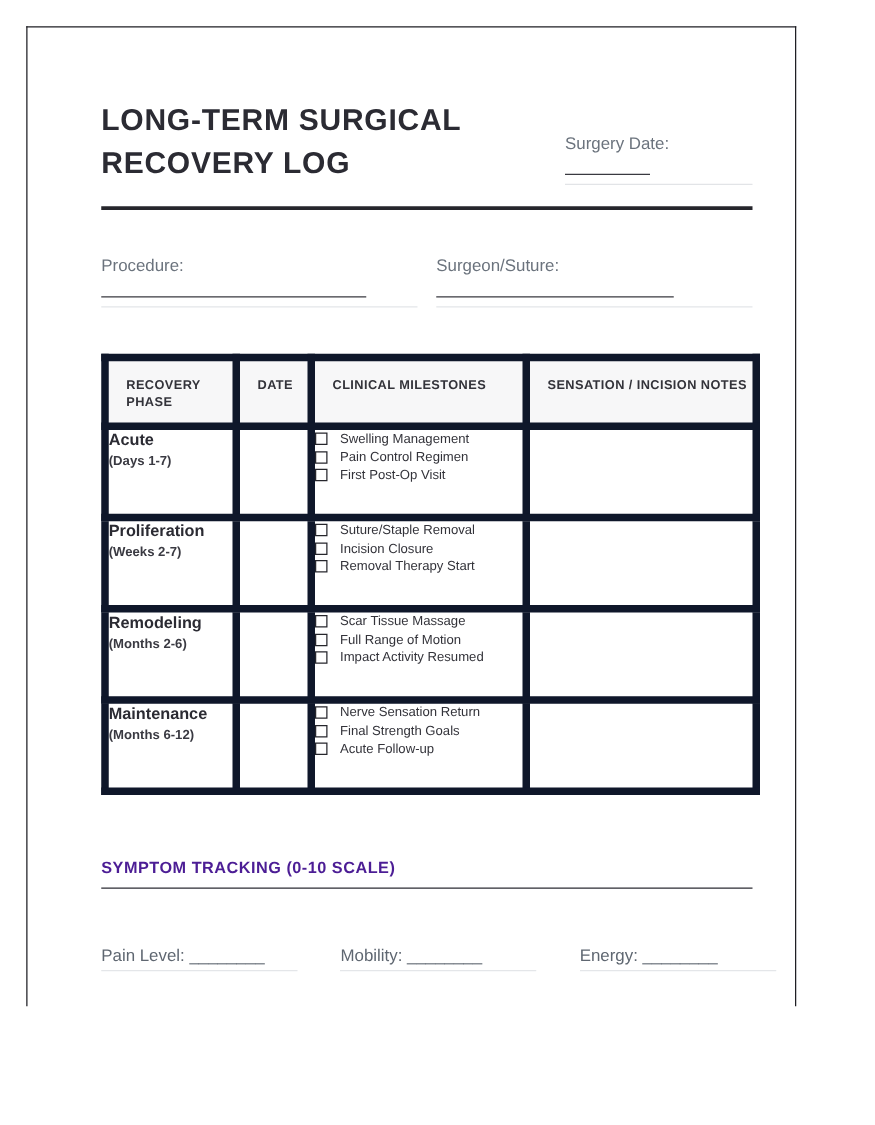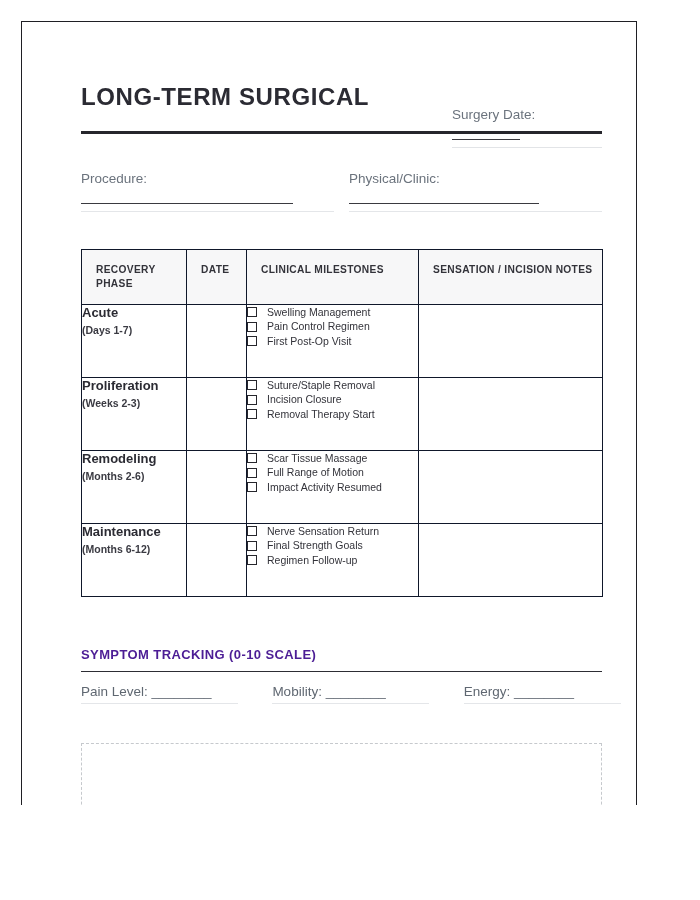--- a/index.html
+++ b/index.html
@@ -122,21 +122,21 @@
 
   
   .recovery-table {
     margin-top: 36px;
     width: 521px;
     border-collapse: collapse;
     table-layout: fixed;
   }
   .recovery-table th,
   .recovery-table td {
-    border: 1px solid #0f172a;
+    border: 6px solid #0f172a;
     vertical-align: top;
     padding: 0;
   }
   .recovery-table thead th {
     background: #f7f7f8;
     height: 55px;
     padding: 13px 0 0 14px;
     text-align: left;
     font-size: 10.2px;
     font-weight: bold;
@@ -204,21 +204,21 @@
     line-height: 1.3;
     padding-bottom: 7px;
   }
   .section-rule {
     height: 0;
     border-bottom: 1.6px solid #2d2d34;
   }
 
   .symptom-row {
     display: flex;
-    margin-top: 13px;
+    margin-top: 47px;
     gap: 34px;
   }
   .symptom-field {
     position: relative;
     width: 181px;
   }
   .symptom-field:last-child { width: 159px; }
   .symptom-label {
     font-size: 13.5px;
     color: #5f6771;
@@ -245,20 +245,21 @@
 </head>
 <body>
 
 <div class="page-sheet">
   <div class="page-inner">
 
     <div class="doc-header">
       <h1 class="doc-title">
         <span>LONG-TERM SURGICAL</span>
         <br>
+        <span>RECOVERY LOG</span>
       </h1>
 
       <div class="surgery-date-block">
         <div class="surgery-date-label">Surgery Date:</div>
         <div class="dateline-wrap">
           <div class="dateline-dark"></div>
           <div class="dateline-light"></div>
         </div>
       </div>
     </div>
@@ -267,21 +268,21 @@
 
     <div class="meta-row">
       <div class="meta-field procedure">
         <div class="meta-label">Procedure:</div>
         <div class="meta-line-wrap">
           <div class="meta-line-dark"></div>
           <div class="meta-line-light"></div>
         </div>
       </div>
       <div class="meta-field surgeon">
-        <div class="meta-label">Physical/Clinic:</div>
+        <div class="meta-label">Surgeon/Suture:</div>
         <div class="meta-line-wrap">
           <div class="meta-line-dark"></div>
           <div class="meta-line-light"></div>
         </div>
       </div>
     </div>
 
     <table class="recovery-table">
       <colgroup>
         <col class="col-phase">
@@ -316,21 +317,21 @@
               <div class="milestone">
                 <span class="checkbox"></span>
                 <span class="milestone-label">First Post-Op Visit</span>
               </div>
             </td>
             <td class="cell-notes"></td>
           </tr>
           <tr>
             <td class="cell-phase">
               <div class="phase-name">Proliferation</div>
-              <div class="phase-range">(Weeks 2-3)</div>
+              <div class="phase-range">(Weeks 2-7)</div>
             </td>
             <td class="cell-date"></td>
             <td class="cell-milestones">
               <div class="milestone">
                 <span class="checkbox"></span>
                 <span class="milestone-label">Suture/Staple Removal</span>
               </div>
               <div class="milestone">
                 <span class="checkbox"></span>
                 <span class="milestone-label">Incision Closure</span>
@@ -374,21 +375,21 @@
               <div class="milestone">
                 <span class="checkbox"></span>
                 <span class="milestone-label">Nerve Sensation Return</span>
               </div>
               <div class="milestone">
                 <span class="checkbox"></span>
                 <span class="milestone-label">Final Strength Goals</span>
               </div>
               <div class="milestone">
                 <span class="checkbox"></span>
-                <span class="milestone-label">Regimen Follow-up</span>
+                <span class="milestone-label">Acute Follow-up</span>
               </div>
             </td>
             <td class="cell-notes"></td>
           </tr>
         </tbody>
     </table>
 
     <div class="section-heading-wrap">
       <div class="section-heading">SYMPTOM TRACKING (0-10 SCALE)</div>
       <div class="section-rule"></div>

